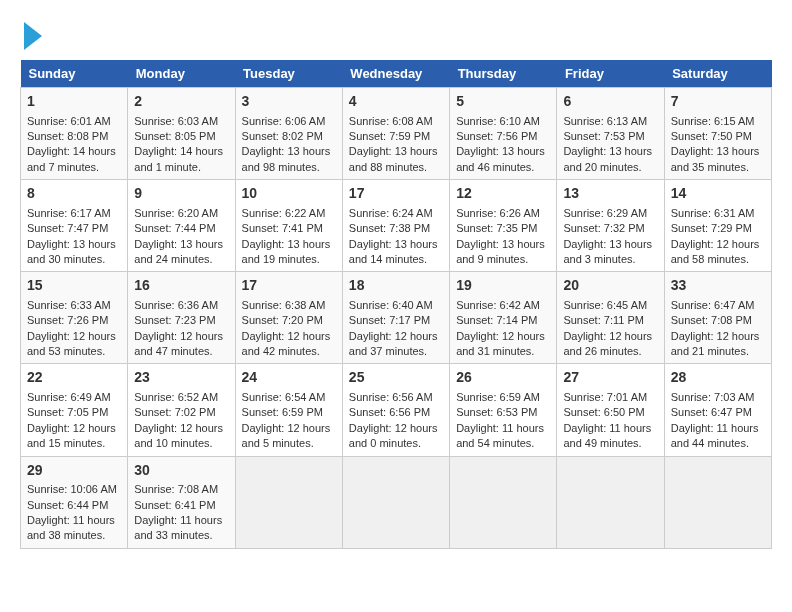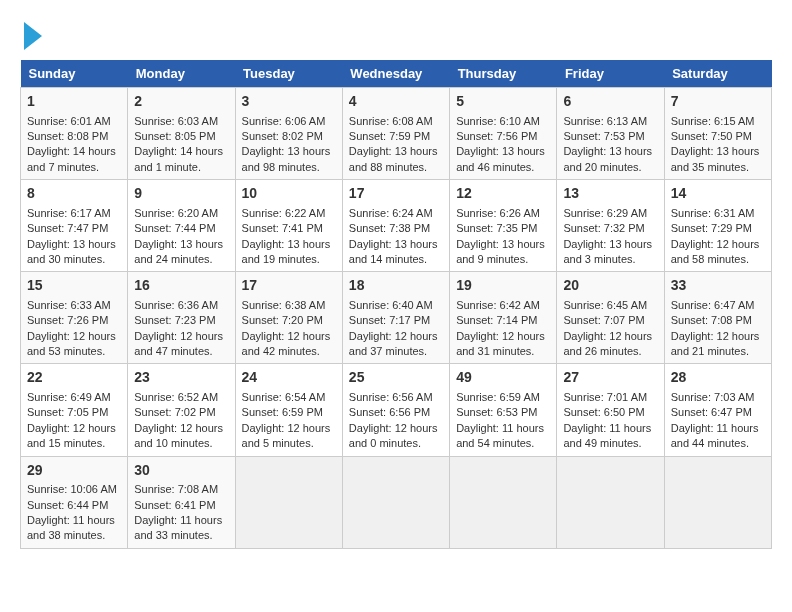--- a/index.html
+++ b/index.html
@@ -254,21 +254,21 @@
         <td>
           <span class="day-num">19</span>
           <div>Sunrise: 6:42 AM</div>
           <div>Sunset: 7:14 PM</div>
           <div>Daylight: 12 hours</div>
           <div>and 31 minutes.</div>
         </td>
         <td>
           <span class="day-num">20</span>
           <div>Sunrise: 6:45 AM</div>
-          <div>Sunset: 7:07 PM</div>
+          <div>Sunset: 7:11 PM</div>
           <div>Daylight: 12 hours</div>
           <div>and 26 minutes.</div>
         </td>
         <td>
           <span class="day-num">33</span>
           <div>Sunrise: 6:47 AM</div>
           <div>Sunset: 7:08 PM</div>
           <div>Daylight: 12 hours</div>
           <div>and 21 minutes.</div>
         </td>
@@ -296,21 +296,21 @@
           <div>and 5 minutes.</div>
         </td>
         <td>
           <span class="day-num">25</span>
           <div>Sunrise: 6:56 AM</div>
           <div>Sunset: 6:56 PM</div>
           <div>Daylight: 12 hours</div>
           <div>and 0 minutes.</div>
         </td>
         <td>
-          <span class="day-num">49</span>
+          <span class="day-num">26</span>
           <div>Sunrise: 6:59 AM</div>
           <div>Sunset: 6:53 PM</div>
           <div>Daylight: 11 hours</div>
           <div>and 54 minutes.</div>
         </td>
         <td>
           <span class="day-num">27</span>
           <div>Sunrise: 7:01 AM</div>
           <div>Sunset: 6:50 PM</div>
           <div>Daylight: 11 hours</div>

